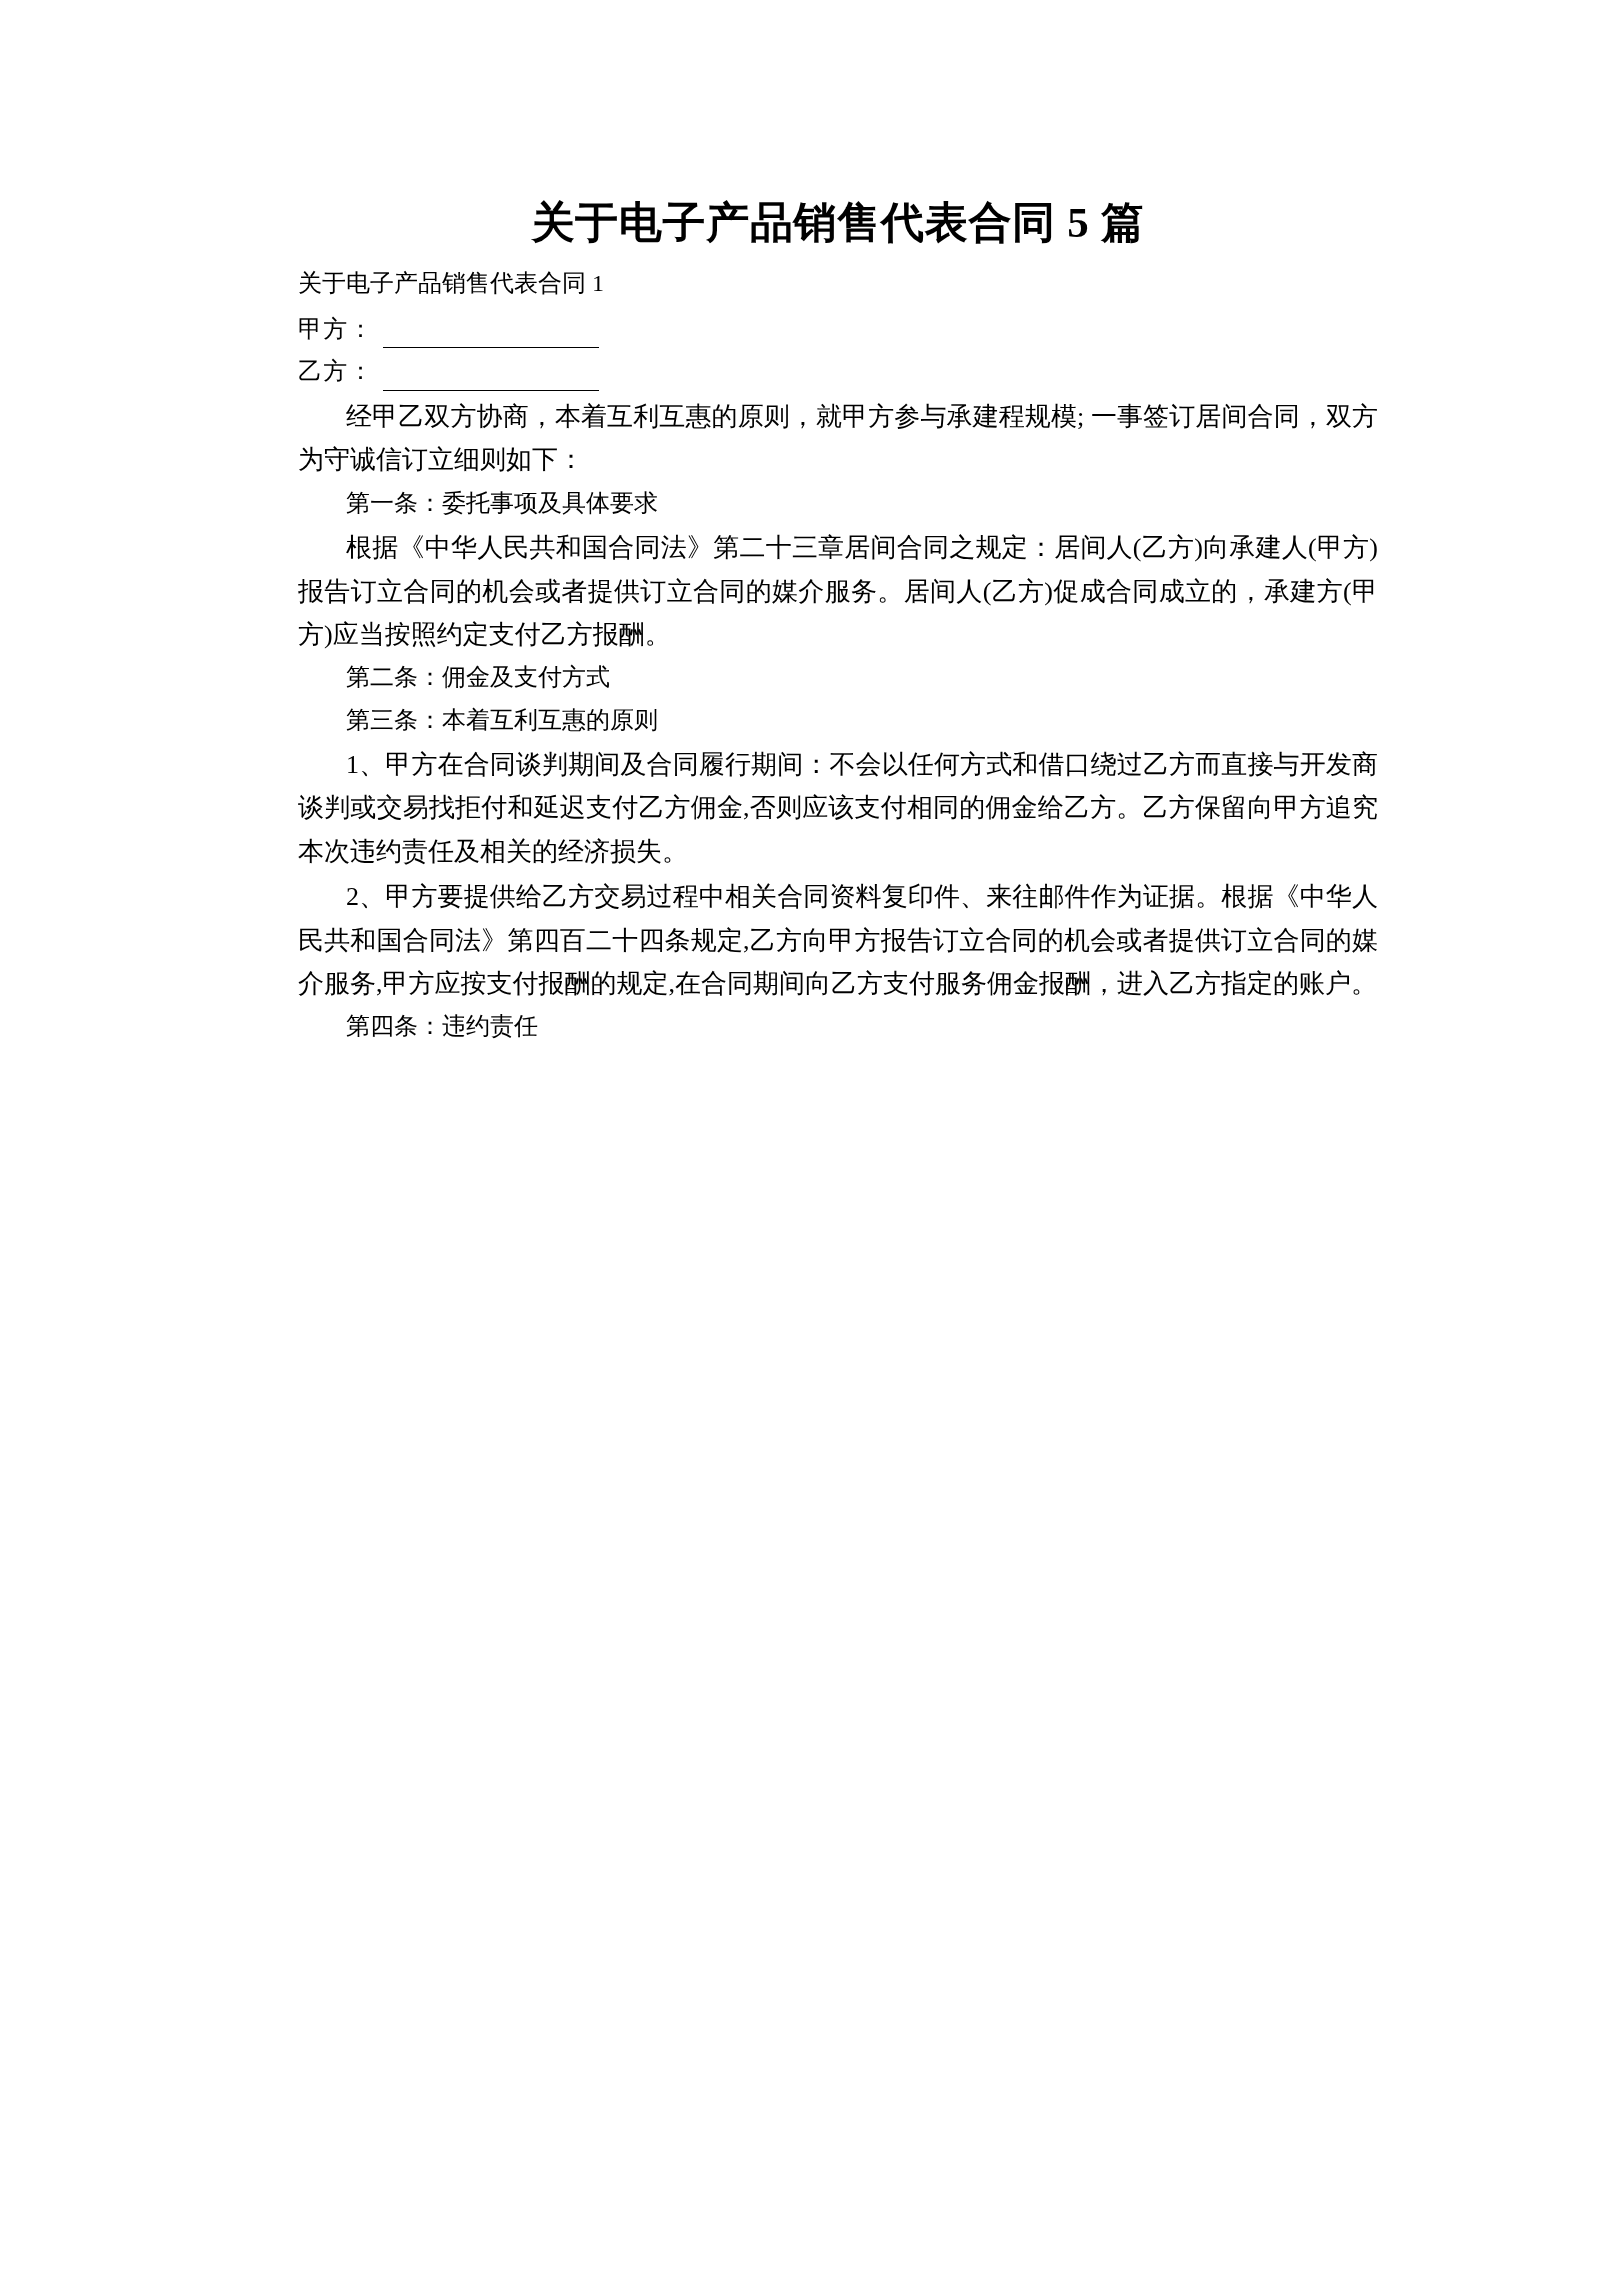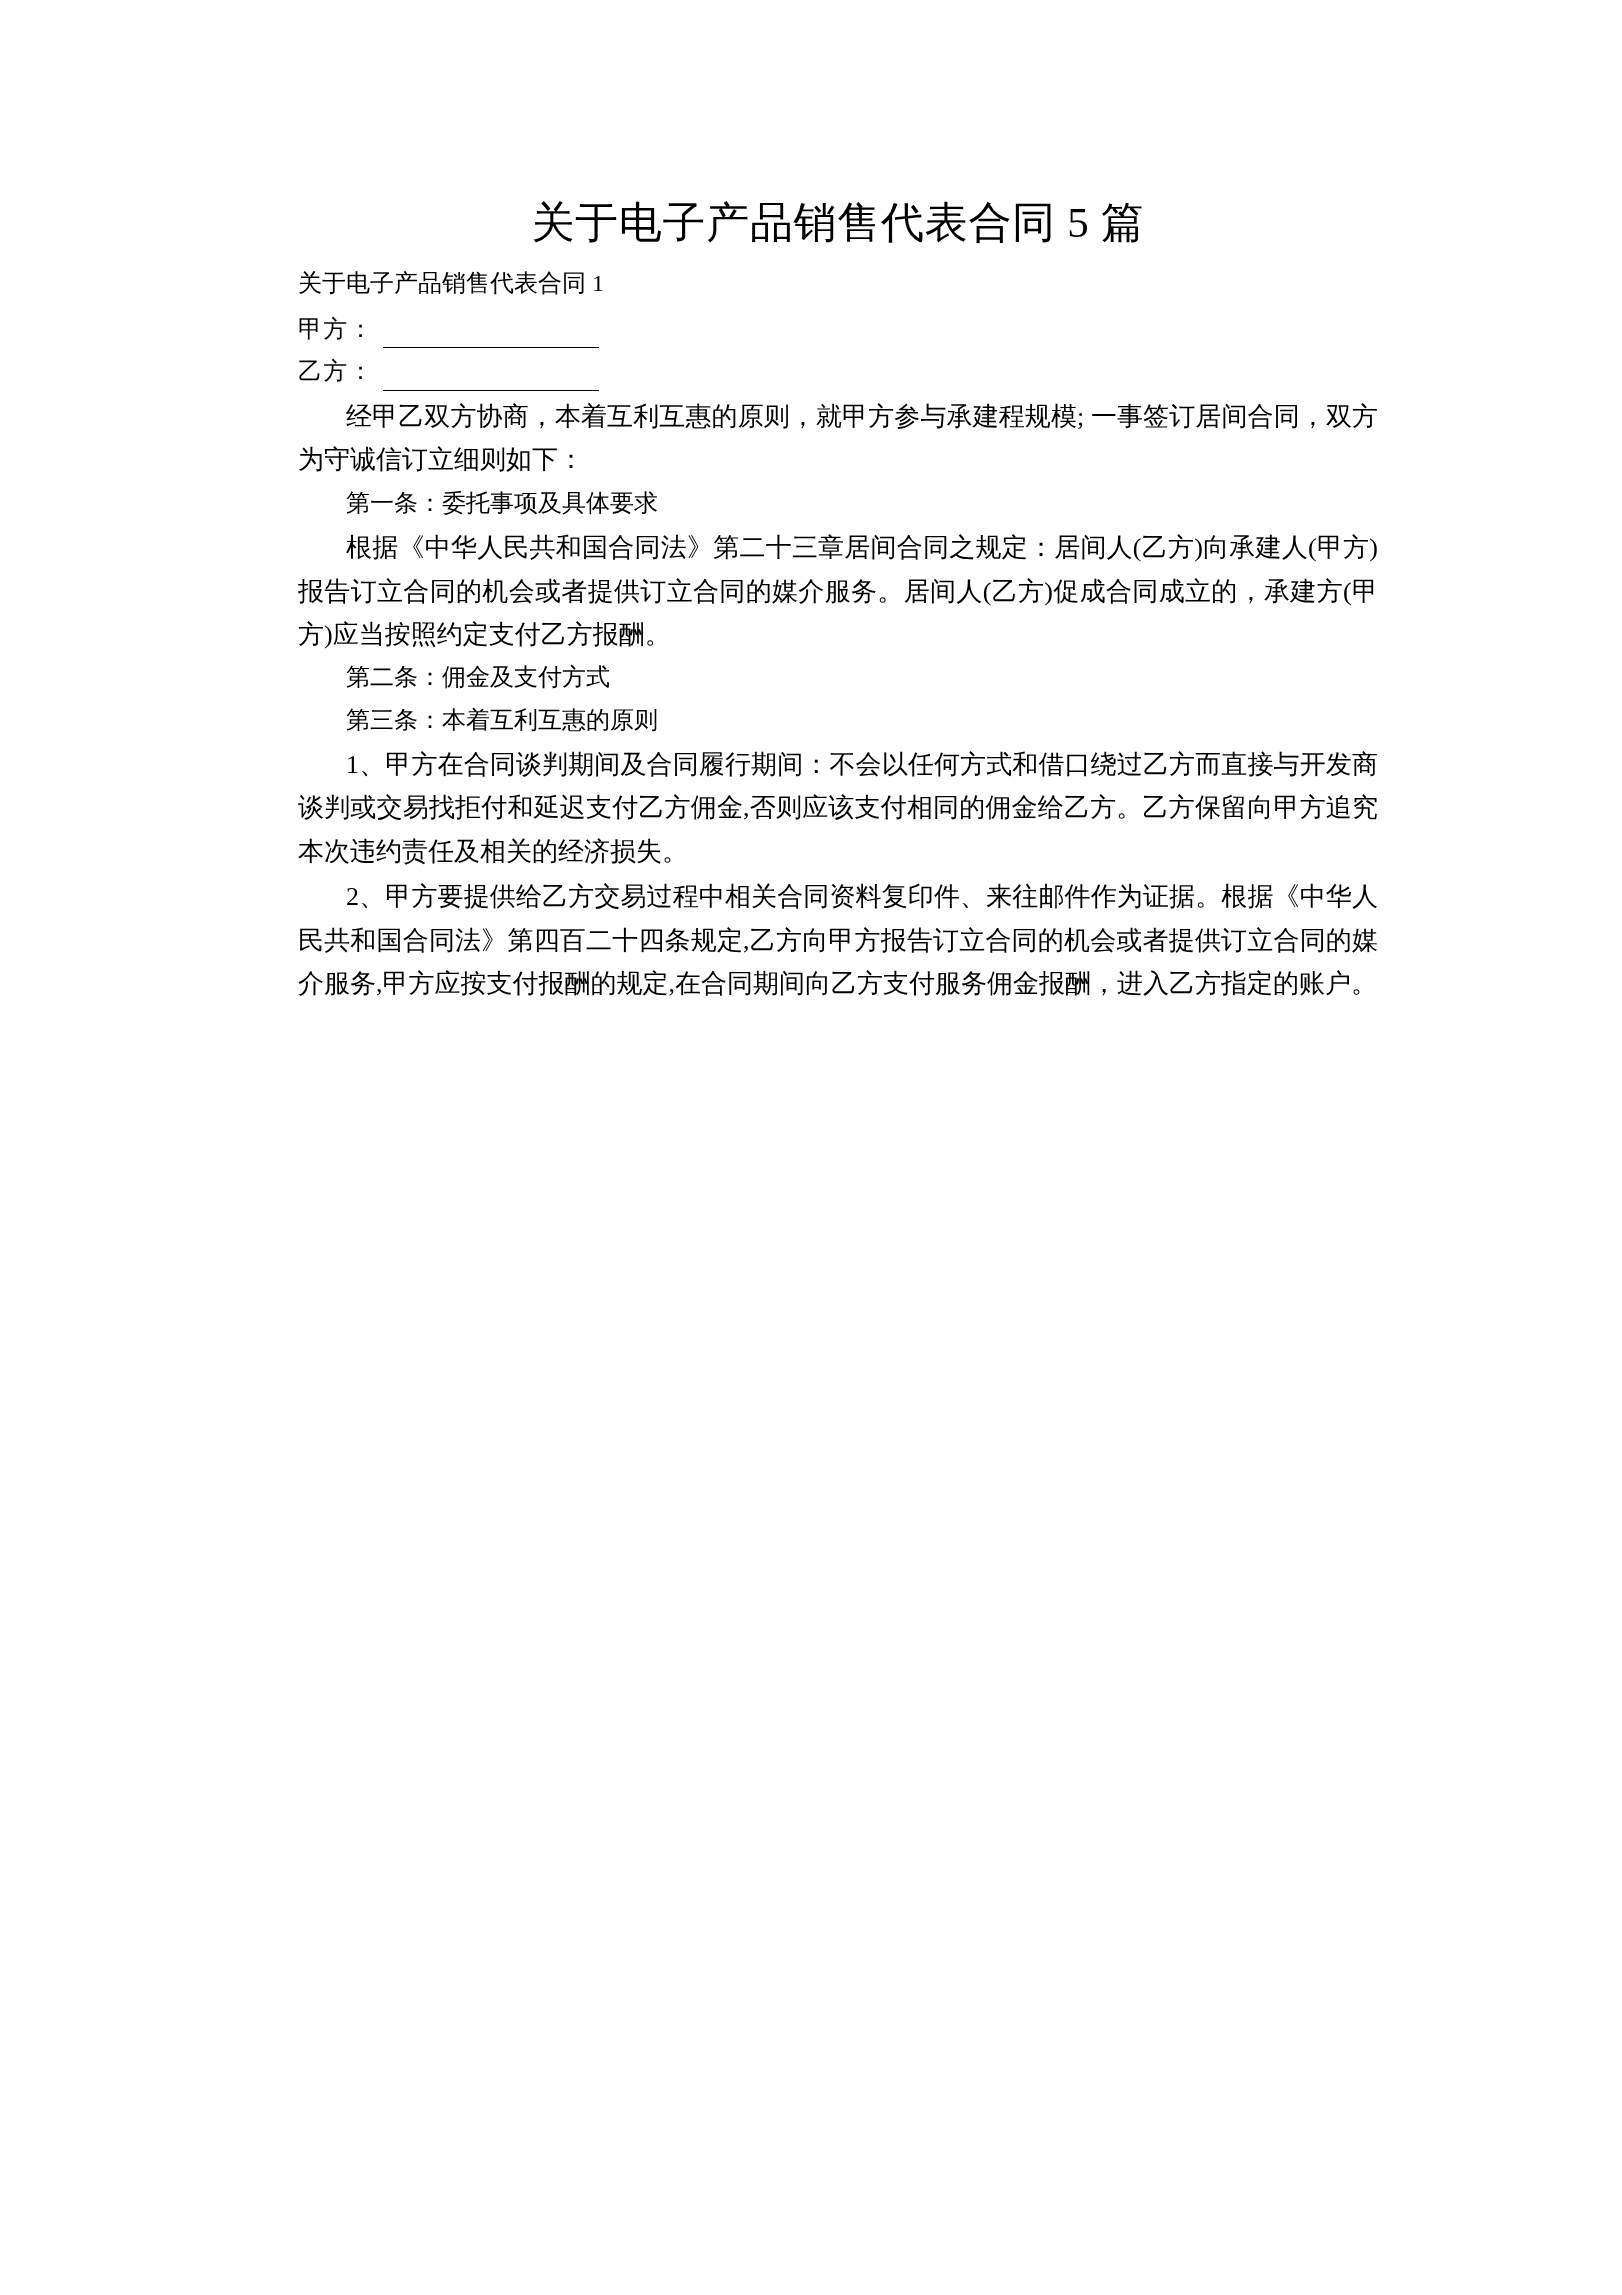--- a/index.html
+++ b/index.html
@@ -21,21 +21,21 @@
     overflow: hidden;
   }
   .content {
     position: absolute;
     left: 298px;
     top: 196px;
     width: 1080px;
   }
   .doc-title {
     font-size: 43px;
-    font-weight: normal;
+    font-weight: bold;
     line-height: 1.25;
     text-align: center;
     letter-spacing: 0.7px;
     margin: 0 0 14.4px 0;
     white-space: nowrap;
   }
   .subtitle {
     font-size: 24px;
     line-height: 1.62;
     margin: 0 0 6.5px 0;
@@ -110,17 +110,18 @@
 
     <p class="clause">第二条：佣金及支付方式</p>
 
 
     <p class="clause">第三条：本着互利互惠的原则</p>
 
     <p class="para">1、甲方在合同谈判期间及合同履行期间：不会以任何方式和借口绕过乙方而直接与开发商谈判或交易找拒付和延迟支付乙方佣金,否则应该支付相同的佣金给乙方。乙方保留向甲方追究本次违约责任及相关的经济损失。</p>
 
     <p class="para">2、甲方要提供给乙方交易过程中相关合同资料复印件、来往邮件作为证据。根据《中华人民共和国合同法》第四百二十四条规定,乙方向甲方报告订立合同的机会或者提供订立合同的媒介服务,甲方应按支付报酬的规定,在合同期间向乙方支付服务佣金报酬，进入乙方指定的账户。</p>
 
+    <p class="clause">第四条：违约责任</p>
 
 
   </div>
 </div>
 
 
 </body></html>

